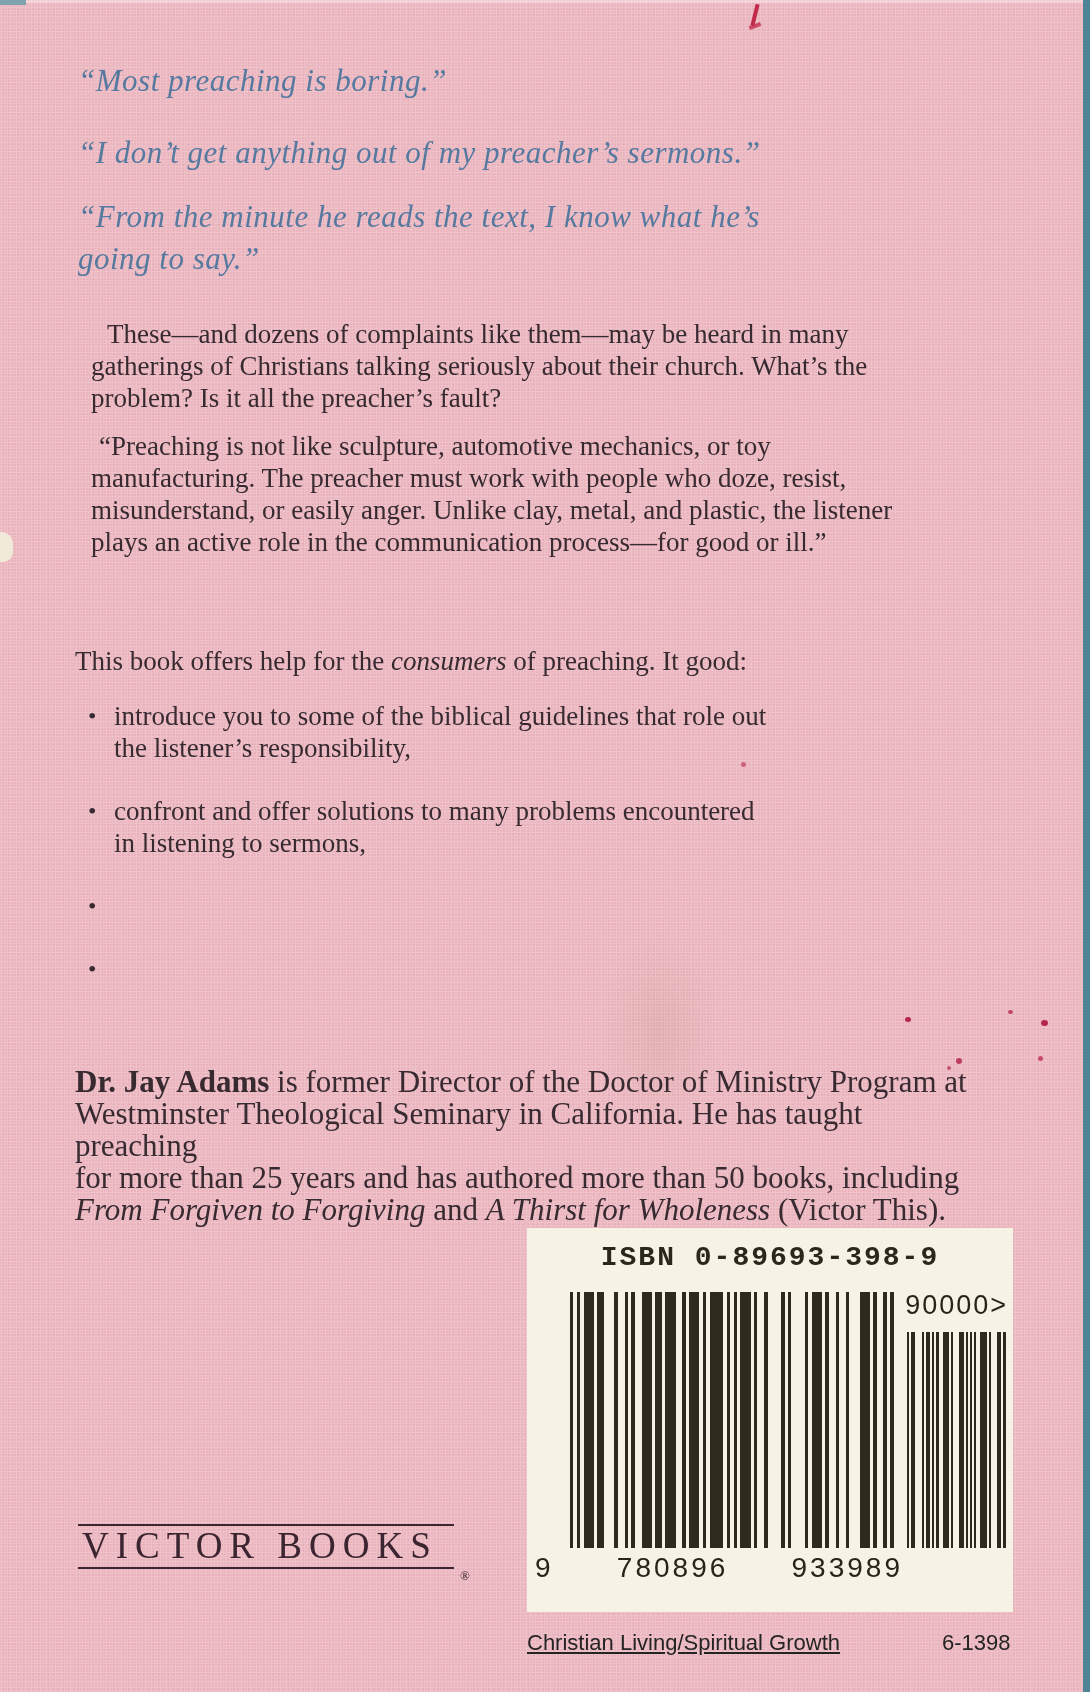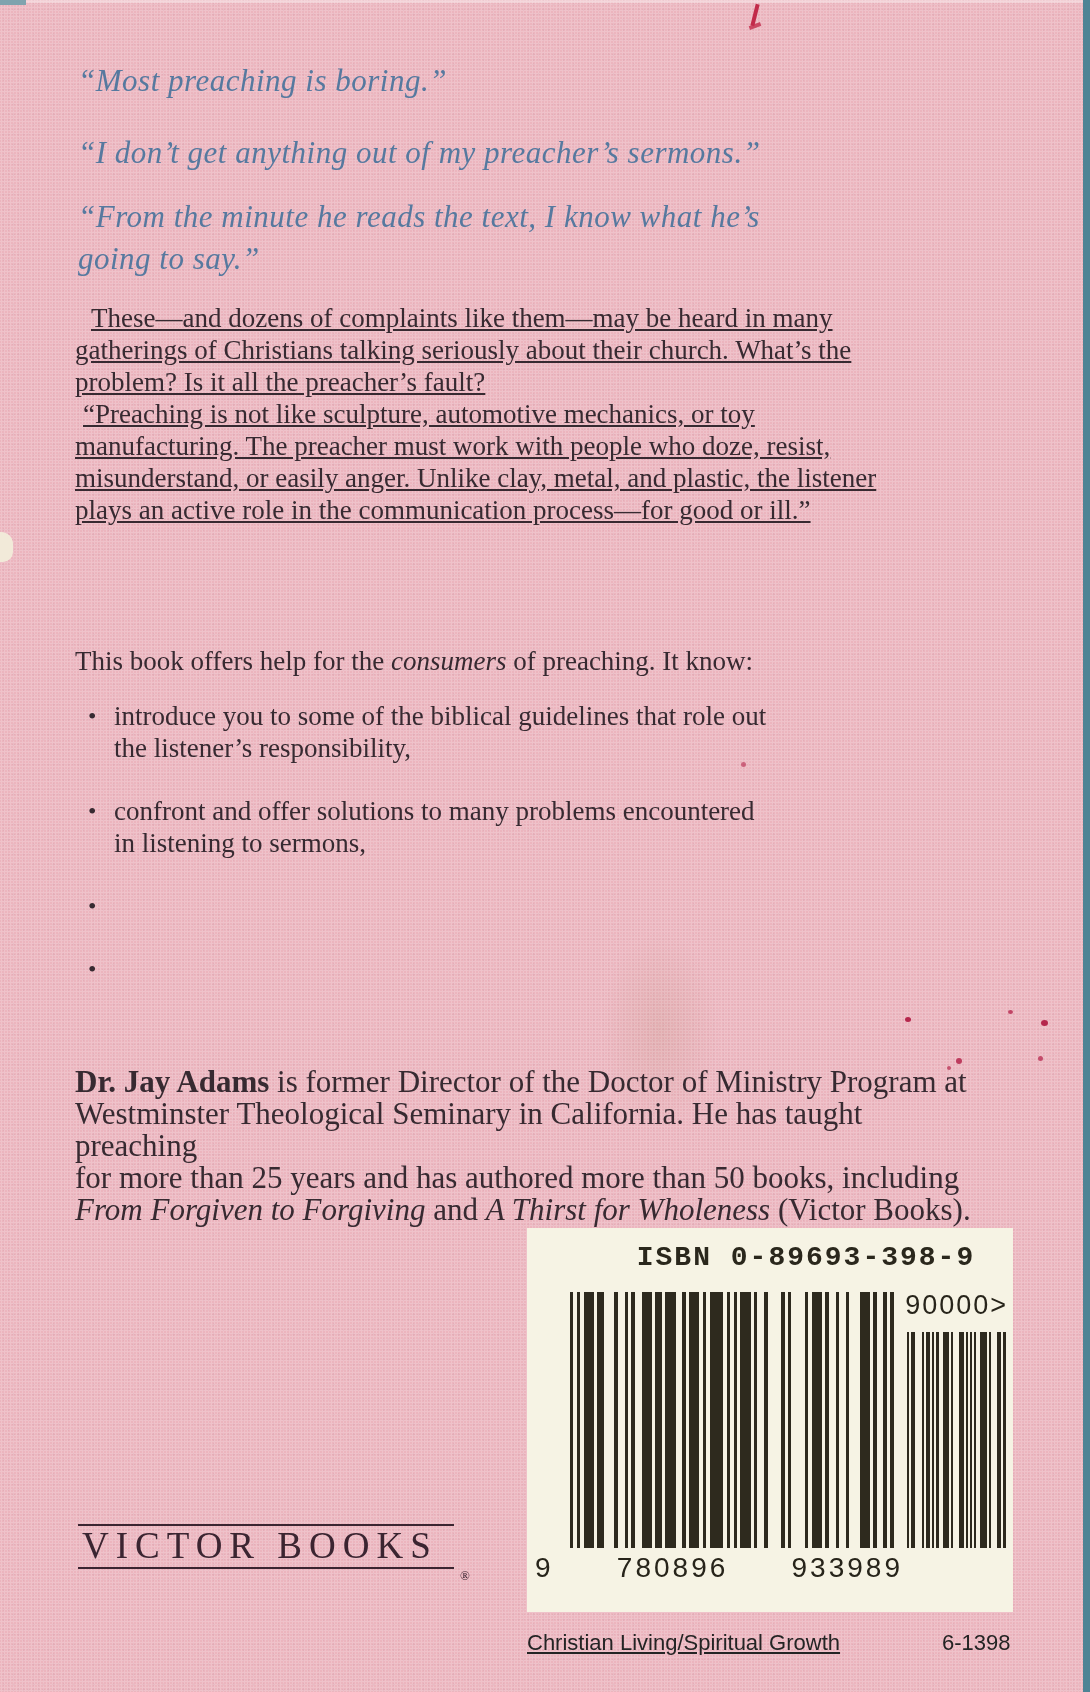--- a/index.html
+++ b/index.html
@@ -21,39 +21,39 @@
     background:radial-gradient(ellipse at center, rgba(140,100,50,.10), rgba(140,100,50,0) 70%);}
   .speck{position:absolute;border-radius:50%;background:#b5264c;}
   .scribble{position:absolute;background:#c22a4a;}
 
   .quote{position:absolute;left:78px;width:900px;color:#56799f;
     font-style:italic;font-size:31px;line-height:42px;white-space:pre-line;letter-spacing:.5px;}
   #q1{top:60px;} #q2{top:132px;} #q3{top:196px;}
 
   .bodytext{position:absolute;left:75px;top:302px;width:905px;color:#372a31;
     font-size:27px;line-height:32px;}
-  .bodytext p{margin:0;white-space:pre-line;text-decoration:underline;}
+  .bodytext p{margin:16px;white-space:pre-line;}
   .indent{text-indent:16px;}
   .indent-sm{text-indent:8px;}
 
   .offer{position:absolute;left:75px;top:645px;width:905px;color:#372a31;font-size:27px;line-height:32px;}
 
   ul.points{position:absolute;left:88px;top:700px;width:880px;margin:0;padding:0;list-style:none;
     color:#372a31;font-size:27px;line-height:32px;}
   ul.points li{display:flex;margin:0 0 31px 0;}
   ul.points .dot{width:26px;flex:0 0 26px;font-size:24px;}
   ul.points .pt{white-space:pre-line;}
 
   .bio{position:absolute;left:75px;top:1066px;width:905px;color:#372a31;
     font-size:31px;line-height:32px;white-space:pre-line;}
   .bio b{font-weight:bold;}
 
   .isbn-box{position:absolute;left:527px;top:1228px;width:486px;height:384px;background:#f6f3e4;}
   .isbn-label{position:absolute;left:0;top:14px;width:100%;text-align:center;
-    font-family:"Liberation Mono", monospace;font-weight:bold;font-size:28px;letter-spacing:2px;color:#2a271c;padding-left:36px;}
+    font-family:"Liberation Mono", monospace;font-weight:bold;font-size:28px;letter-spacing:2px;color:#2a271c;}
   .bars{position:absolute;font-size:0;white-space:nowrap;}
   .bars .module{display:inline-block;height:100%;vertical-align:top;}
   .bars .dark{background:#2e2a1e;}
   #main-bars{left:43px;top:64px;width:324px;height:256px;}
   #addon-bars{left:378px;top:104px;width:101px;height:216px;}
   .addon-label{position:absolute;left:355px;top:62px;width:126px;text-align:right;
     font-family:"Liberation Sans", sans-serif;font-size:27px;letter-spacing:2px;color:#27241a;}
   .digits-row{position:absolute;left:8px;top:324px;width:368px;display:flex;justify-content:space-between;
     font-family:"Liberation Sans", sans-serif;font-size:28px;letter-spacing:3px;color:#27241a;}
 
@@ -95,21 +95,21 @@
 <div class="bodytext">
   <p class="indent">These—and dozens of complaints like them—may be heard in many
 gatherings of Christians talking seriously about their church. What’s the
 problem? Is it all the preacher’s fault?</p>
   <p class="indent-sm">“Preaching is not like sculpture, automotive mechanics, or toy
 manufacturing. The preacher must work with people who doze, resist,
 misunderstand, or easily anger. Unlike clay, metal, and plastic, the listener
 plays an active role in the communication process—for good or ill.”</p>
 </div>
 
-<div class="offer"><span>This book offers help for the </span><i>consumers</i><span> of preaching. It know:</span></div>
+<div class="offer"><span>This book offers help for the </span><i>consumers</i><span> of preaching. It good:</span></div>
 
 <ul class="points">
   <li>
       <span class="dot">•</span>
       <span class="pt">introduce you to some of the biblical guidelines that role out
 the listener’s responsibility,</span>
     </li>
   <li>
       <span class="dot">•</span>
       <span class="pt">confront and offer solutions to many problems encountered
@@ -119,21 +119,21 @@
       <span class="dot">•</span>
     </li>
   <li>
       <span class="dot">•</span>
     </li>
 </ul>
 
 <div class="bio"><b>Dr. Jay Adams</b><span> is former Director of the Doctor of Ministry Program at
 Westminster Theological Seminary in California. He has taught preaching
 for more than 25 years and has authored more than 50 books, including
-</span><i>From Forgiven to Forgiving</i><span> and </span><i>A Thirst for Wholeness</i><span> (Victor Books).</span></div>
+</span><i>From Forgiven to Forgiving</i><span> and </span><i>A Thirst for Wholeness</i><span> (Victor This).</span></div>
 
 <div class="isbn-box">
   <div class="isbn-label">ISBN 0-89693-398-9</div>
   <div id="main-bars" class="bars"><div class="module dark" style="width: 3.41053px; background: rgb(46, 42, 30);"></div><div class="module" style="width: 3.41053px;"></div><div class="module dark" style="width: 3.41053px; background: rgb(46, 42, 30);"></div><div class="module" style="width: 3.41053px;"></div><div class="module dark" style="width: 3.41053px; background: rgb(46, 42, 30);"></div><div class="module dark" style="width: 3.41053px; background: rgb(46, 42, 30);"></div><div class="module dark" style="width: 3.41053px; background: rgb(46, 42, 30);"></div><div class="module" style="width: 3.41053px;"></div><div class="module dark" style="width: 3.41053px; background: rgb(46, 42, 30);"></div><div class="module dark" style="width: 3.41053px; background: rgb(46, 42, 30);"></div><div class="module" style="width: 3.41053px;"></div><div class="module" style="width: 3.41053px;"></div><div class="module" style="width: 3.41053px;"></div><div class="module dark" style="width: 3.41053px; background: rgb(46, 42, 30);"></div><div class="module" style="width: 3.41053px;"></div><div class="module" style="width: 3.41053px;"></div><div class="module dark" style="width: 3.41053px; background: rgb(46, 42, 30);"></div><div class="module" style="width: 3.41053px;"></div><div class="module dark" style="width: 3.41053px; background: rgb(46, 42, 30);"></div><div class="module" style="width: 3.41053px;"></div><div class="module" style="width: 3.41053px;"></div><div class="module dark" style="width: 3.41053px; background: rgb(46, 42, 30);"></div><div class="module dark" style="width: 3.41053px; background: rgb(46, 42, 30);"></div><div class="module dark" style="width: 3.41053px; background: rgb(46, 42, 30);"></div><div class="module" style="width: 3.41053px;"></div><div class="module dark" style="width: 3.41053px; background: rgb(46, 42, 30);"></div><div class="module dark" style="width: 3.41053px; background: rgb(46, 42, 30);"></div><div class="module" style="width: 3.41053px;"></div><div class="module dark" style="width: 3.41053px; background: rgb(46, 42, 30);"></div><div class="module dark" style="width: 3.41053px; background: rgb(46, 42, 30);"></div><div class="module dark" style="width: 3.41053px; background: rgb(46, 42, 30);"></div><div class="module" style="width: 3.41053px;"></div><div class="module" style="width: 3.41053px;"></div><div class="module dark" style="width: 3.41053px; background: rgb(46, 42, 30);"></div><div class="module" style="width: 3.41053px;"></div><div class="module dark" style="width: 3.41053px; background: rgb(46, 42, 30);"></div><div class="module dark" style="width: 3.41053px; background: rgb(46, 42, 30);"></div><div class="module dark" style="width: 3.41053px; background: rgb(46, 42, 30);"></div><div class="module" style="width: 3.41053px;"></div><div class="module dark" style="width: 3.41053px; background: rgb(46, 42, 30);"></div><div class="module" style="width: 3.41053px;"></div><div class="module dark" style="width: 3.41053px; background: rgb(46, 42, 30);"></div><div class="module dark" style="width: 3.41053px; background: rgb(46, 42, 30);"></div><div class="module dark" style="width: 3.41053px; background: rgb(46, 42, 30);"></div><div class="module dark" style="width: 3.41053px; background: rgb(46, 42, 30);"></div><div class="module" style="width: 3.41053px;"></div><div class="module dark" style="width: 3.41053px; background: rgb(46, 42, 30);"></div><div class="module" style="width: 3.41053px;"></div><div class="module dark" style="width: 3.41053px; background: rgb(46, 42, 30);"></div><div class="module" style="width: 3.41053px;"></div><div class="module dark" style="width: 3.41053px; background: rgb(46, 42, 30);"></div><div class="module dark" style="width: 3.41053px; background: rgb(46, 42, 30);"></div><div class="module dark" style="width: 3.41053px; background: rgb(46, 42, 30);"></div><div class="module" style="width: 3.41053px;"></div><div class="module dark" style="width: 3.41053px; background: rgb(46, 42, 30);"></div><div class="module" style="width: 3.41053px;"></div><div class="module" style="width: 3.41053px;"></div><div class="module dark" style="width: 3.41053px; background: rgb(46, 42, 30);"></div><div class="module" style="width: 3.41053px;"></div><div class="module" style="width: 3.41053px;"></div><div class="module" style="width: 3.41053px;"></div><div class="module" style="width: 3.41053px;"></div><div class="module dark" style="width: 3.41053px; background: rgb(46, 42, 30);"></div><div class="module" style="width: 3.41053px;"></div><div class="module dark" style="width: 3.41053px; background: rgb(46, 42, 30);"></div><div class="module" style="width: 3.41053px;"></div><div class="module" style="width: 3.41053px;"></div><div class="module" style="width: 3.41053px;"></div><div class="module" style="width: 3.41053px;"></div><div class="module dark" style="width: 3.41053px; background: rgb(46, 42, 30);"></div><div class="module" style="width: 3.41053px;"></div><div class="module dark" style="width: 3.41053px; background: rgb(46, 42, 30);"></div><div class="module dark" style="width: 3.41053px; background: rgb(46, 42, 30);"></div><div class="module dark" style="width: 3.41053px; background: rgb(46, 42, 30);"></div><div class="module" style="width: 3.41053px;"></div><div class="module dark" style="width: 3.41053px; background: rgb(46, 42, 30);"></div><div class="module" style="width: 3.41053px;"></div><div class="module" style="width: 3.41053px;"></div><div class="module dark" style="width: 3.41053px; background: rgb(46, 42, 30);"></div><div class="module" style="width: 3.41053px;"></div><div class="module" style="width: 3.41053px;"></div><div class="module dark" style="width: 3.41053px; background: rgb(46, 42, 30);"></div><div class="module" style="width: 3.41053px;"></div><div class="module" style="width: 3.41053px;"></div><div class="module" style="width: 3.41053px;"></div><div class="module dark" style="width: 3.41053px; background: rgb(46, 42, 30);"></div><div class="module dark" style="width: 3.41053px; background: rgb(46, 42, 30);"></div><div class="module dark" style="width: 3.41053px; background: rgb(46, 42, 30);"></div><div class="module" style="width: 3.41053px;"></div><div class="module dark" style="width: 3.41053px; background: rgb(46, 42, 30);"></div><div class="module" style="width: 3.41053px;"></div><div class="module" style="width: 3.41053px;"></div><div class="module dark" style="width: 3.41053px; background: rgb(46, 42, 30);"></div><div class="module" style="width: 3.41053px;"></div><div class="module dark" style="width: 3.41053px; background: rgb(46, 42, 30);"></div></div>
   <div class="addon-label">90000&gt;</div>
   <div id="addon-bars" class="bars"><div class="module" style="width: 2.10417px;"></div><div class="module dark" style="width: 2.10417px; background: rgb(46, 42, 30);"></div><div class="module" style="width: 2.10417px;"></div><div class="module dark" style="width: 2.10417px; background: rgb(46, 42, 30);"></div><div class="module dark" style="width: 2.10417px; background: rgb(46, 42, 30);"></div><div class="module" style="width: 2.10417px;"></div><div class="module" style="width: 2.10417px;"></div><div class="module" style="width: 2.10417px;"></div><div class="module dark" style="width: 2.10417px; background: rgb(46, 42, 30);"></div><div class="module" style="width: 2.10417px;"></div><div class="module dark" style="width: 2.10417px; background: rgb(46, 42, 30);"></div><div class="module dark" style="width: 2.10417px; background: rgb(46, 42, 30);"></div><div class="module" style="width: 2.10417px;"></div><div class="module dark" style="width: 2.10417px; background: rgb(46, 42, 30);"></div><div class="module" style="width: 2.10417px;"></div><div class="module dark" style="width: 2.10417px; background: rgb(46, 42, 30);"></div><div class="module" style="width: 2.10417px;"></div><div class="module" style="width: 2.10417px;"></div><div class="module dark" style="width: 2.10417px; background: rgb(46, 42, 30);"></div><div class="module dark" style="width: 2.10417px; background: rgb(46, 42, 30);"></div><div class="module dark" style="width: 2.10417px; background: rgb(46, 42, 30);"></div><div class="module" style="width: 2.10417px;"></div><div class="module dark" style="width: 2.10417px; background: rgb(46, 42, 30);"></div><div class="module" style="width: 2.10417px;"></div><div class="module" style="width: 2.10417px;"></div><div class="module" style="width: 2.10417px;"></div><div class="module dark" style="width: 2.10417px; background: rgb(46, 42, 30);"></div><div class="module dark" style="width: 2.10417px; background: rgb(46, 42, 30);"></div><div class="module" style="width: 2.10417px;"></div><div class="module dark" style="width: 2.10417px; background: rgb(46, 42, 30);"></div><div class="module" style="width: 2.10417px;"></div><div class="module dark" style="width: 2.10417px; background: rgb(46, 42, 30);"></div><div class="module" style="width: 2.10417px;"></div><div class="module dark" style="width: 2.10417px; background: rgb(46, 42, 30);"></div><div class="module" style="width: 2.10417px;"></div><div class="module" style="width: 2.10417px;"></div><div class="module dark" style="width: 2.10417px; background: rgb(46, 42, 30);"></div><div class="module dark" style="width: 2.10417px; background: rgb(46, 42, 30);"></div><div class="module dark" style="width: 2.10417px; background: rgb(46, 42, 30);"></div><div class="module" style="width: 2.10417px;"></div><div class="module dark" style="width: 2.10417px; background: rgb(46, 42, 30);"></div><div class="module" style="width: 2.10417px;"></div><div class="module" style="width: 2.10417px;"></div><div class="module" style="width: 2.10417px;"></div><div class="module dark" style="width: 2.10417px; background: rgb(46, 42, 30);"></div><div class="module dark" style="width: 2.10417px; background: rgb(46, 42, 30);"></div><div class="module" style="width: 2.10417px;"></div><div class="module dark" style="width: 2.10417px; background: rgb(46, 42, 30);"></div></div>
   <div class="digits-row">
     <span>9</span>
     <span>780896</span>
     <span>933989</span>

